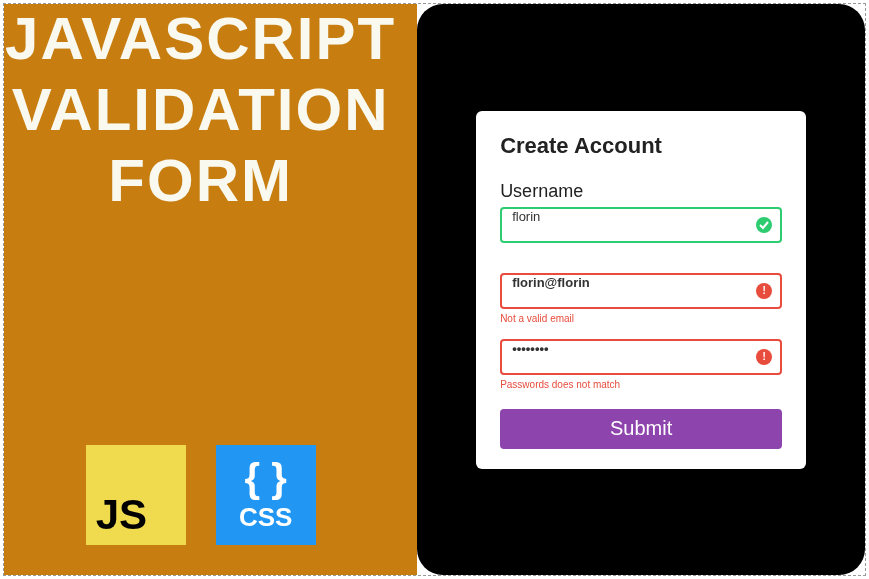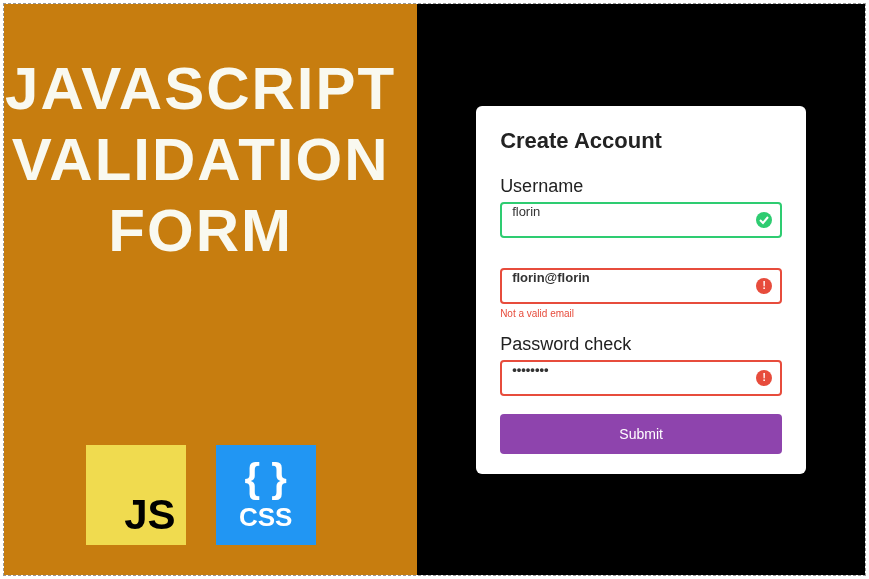--- a/index.html
+++ b/index.html
@@ -16,21 +16,20 @@
     inset: 3px;
     border: 1px dashed #999;
     display: flex;
   }
   .left-panel {
     width: 48%;
     background: #c77d0f;
     display: flex;
     flex-direction: column;
     align-items: center;
-    padding-top: 50px;
   }
   .title-block {
     color: #f9f9f0;
     font-weight: 900;
     text-align: center;
     letter-spacing: 2px;
     line-height: 1.18;
     font-size: 60px;
     font-family: "Arial Black", Impact, sans-serif;
     margin-left: -20px;
@@ -42,21 +41,21 @@
     display: flex;
     gap: 30px;
     align-items: flex-end;
     margin-left: -20px;
   }
   .logo {
     width: 100px;
     height: 100px;
     display: flex;
     align-items: flex-end;
-    justify-content: flex-end;
+    justify-content: flex-start;
     font-weight: 700;
   }
   .js-logo {
     background: #f0db4f;
     color: #000;
     font-size: 42px;
     padding: 6px 10px;
     font-family: "Arial Black", sans-serif;
   }
   .css-logo {
@@ -69,20 +68,21 @@
     font-family: sans-serif;
     gap: 4px;
   }
   .css-braces { font-size: 40px; font-weight: 700; line-height: 1; }
   .right-panel {
     flex: 1;
     background: #000;
     display: flex;
     align-items: center;
     justify-content: center;
+    border-radius: 26px;
   }
   .card {
     width: 330px;
     background: #fff;
     border-radius: 6px;
     padding: 22px 24px 20px;
   }
   .card-title {
     font-size: 22px;
     font-weight: 700;
@@ -135,21 +135,21 @@
     margin-top: 4px;
     min-height: 12px;
   }
   .submit-btn {
     width: 100%;
     height: 40px;
     background: #8e44ad;
     color: #fff;
     border: none;
     border-radius: 4px;
-    font-size: 14px;
+    font-size: 20px;
     cursor: pointer;
     margin-top: 4px;
   }
 </style>
 </head>
 <body>
 
 <div class="frame">
   <div class="left-panel">
     <div class="title-block">
@@ -188,23 +188,23 @@
       <div class="field">
         <div class="input-wrap">
           <input class="input error" value="florin@florin" style="">
           <span class="status-icon error">!</span>
         </div>
         <div class="error-msg">Not a valid email</div>
       </div>
 
 
       <div class="field">
-        <label class="field-label">Password check</label>
         <div class="input-wrap">
           <input class="input error" value="••••••••" style="">
           <span class="status-icon error">!</span>
         </div>
+        <div class="error-msg">Passwords does not match</div>
       </div>
 
       <button class="submit-btn">Submit</button>
     </div>
   </div>
 </div>
 
 </body></html>

